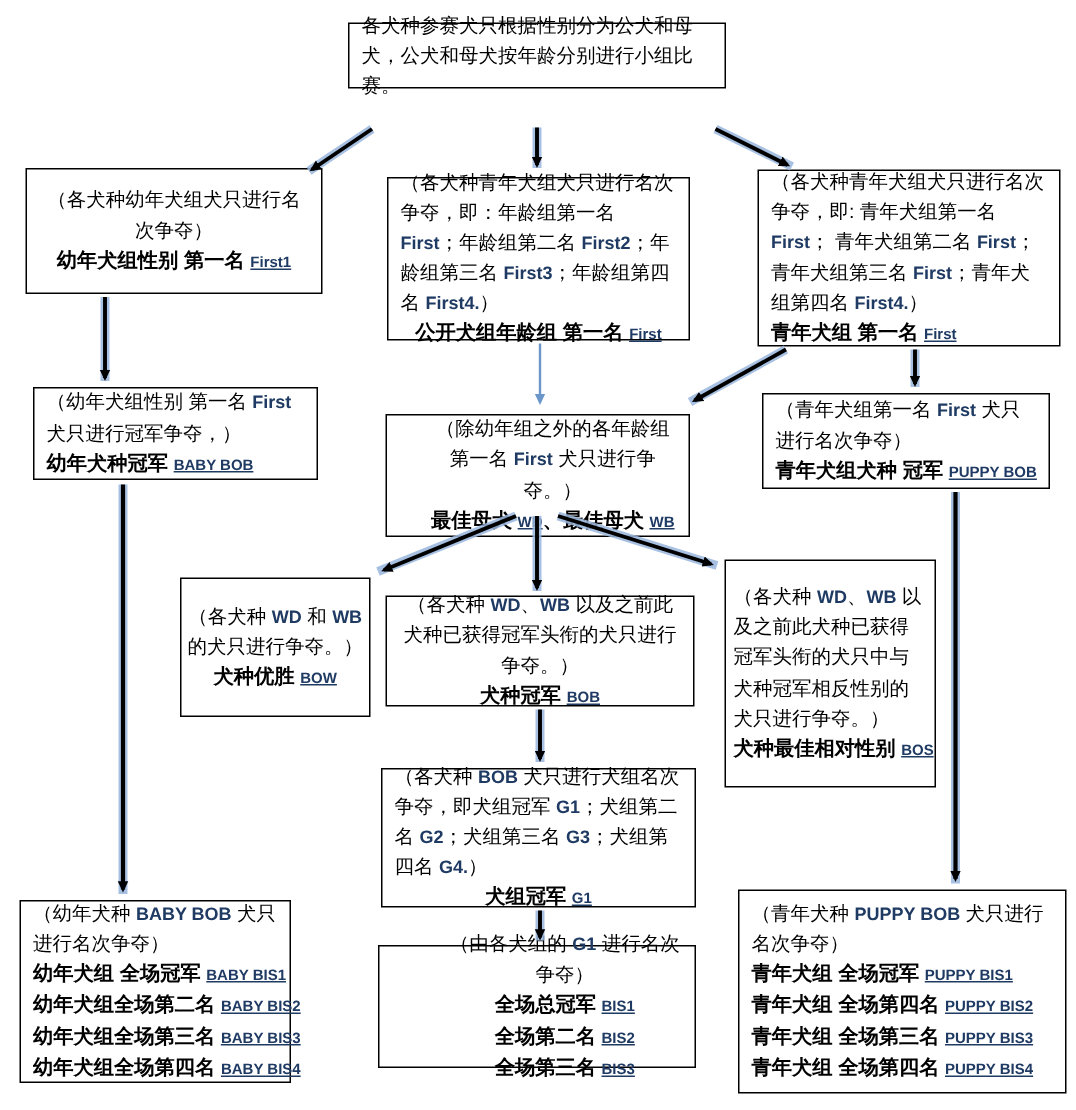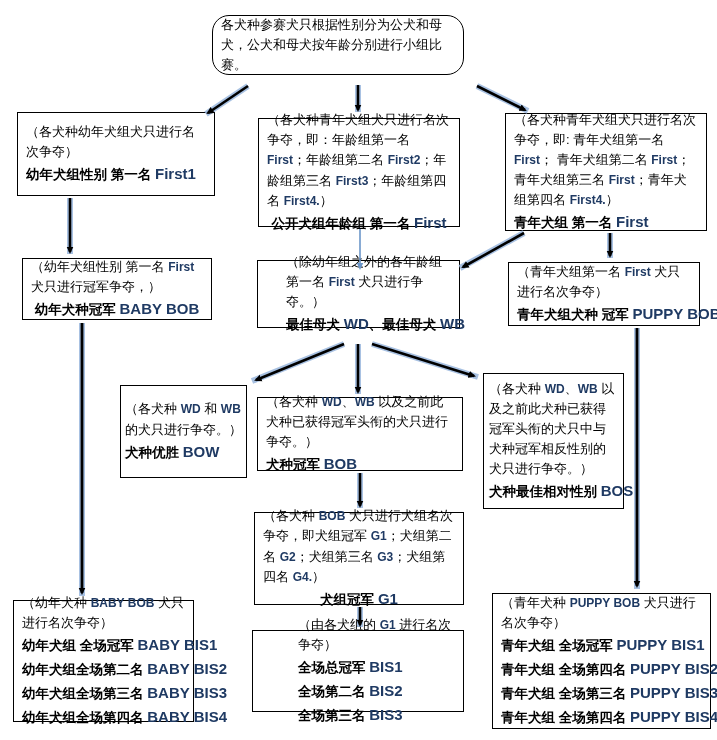--- a/index.html
+++ b/index.html
@@ -11,34 +11,34 @@
   .box{
     position:absolute;box-sizing:border-box;border:1px solid #000;background:#fff;
     display:flex;flex-direction:column;justify-content:center;
     padding:3px 8px;font-size:13px;
   }
   .line{line-height:1.55;}
   .line .cn{color:#000;}
   .line .en{color:#1f3a63;font-weight:bold;font-size:12px;}
   .line.bold{font-weight:bold;white-space:nowrap;}
   .line.bold .cn{font-size:13.5px;}
-  .line.bold .en{font-size:15px;}
-  .al-c{text-align:left;}
+  .line.bold .en{font-size:10px;text-decoration:underline;}
+  .al-c{text-align:center;}
   .al-l{text-align:left;}
   
-  #b-intro      {left:212px;top:15px;width:252px;height:60px;border-radius:17px;}
+  #b-intro      {left:232px;top:15px;width:252px;height:44px;}
   #b-baby-group {left:17px; top:112px;width:198px;height:84px;}
   #b-open-group {left:258px;top:118px;width:202px;height:109px;}
   #b-puppy-group{left:505px;top:113px;width:202px;height:118px;}
   #b-baby-bob   {left:22px; top:258px;width:190px;height:62px;}
-  #b-winners    {left:257px;top:260px;width:203px;height:68px;padding-left:28px;}
+  #b-winners    {left:257px;top:276px;width:203px;height:82px;padding-left:28px;}
   #b-puppy-bob  {left:508px;top:262px;width:192px;height:64px;}
   #b-bow        {left:120px;top:385px;width:127px;height:93px;padding:3px 4px;}
   #b-bob        {left:257px;top:397px;width:206px;height:74px;}
-  #b-bos        {left:483px;top:373px;width:141px;height:136px;padding:3px 5px;}
+  #b-bos        {left:483px;top:373px;width:141px;height:152px;padding:3px 5px;}
   #b-g1         {left:254px;top:512px;width:210px;height:93px;}
   #b-baby-bis   {left:13px; top:600px;width:181px;height:122px;}
   #b-bis        {left:252px;top:630px;width:212px;height:82px;padding-left:45px;}
   #b-puppy-bis  {left:492px;top:593px;width:219px;height:136px;}
   #arrows{position:absolute;left:0;top:0;pointer-events:none;}
 </style>
 </head>
 <body>
 
 <div id="canvas">
@@ -53,21 +53,21 @@
   <div class="box al-l" id="b-open-group">
       <div class="line"><span class="cn">（各犬种青年犬组犬只进行名次争夺，即：年龄组第一名 </span><span class="en">First</span><span class="cn">；年龄组第二名 </span><span class="en">First2</span><span class="cn">；年龄组第三名 </span><span class="en">First3</span><span class="cn">；年龄组第四名 </span><span class="en">First4.</span><span class="cn">）</span></div>
       <div class="line bold" style="text-align: center;"><span class="cn">公开犬组年龄组 第一名 </span><span class="en">First</span></div>
     </div>
   <div class="box al-l" id="b-puppy-group">
       <div class="line"><span class="cn">（各犬种青年犬组犬只进行名次争夺，即: 青年犬组第一名 </span><span class="en">First</span><span class="cn">； 青年犬组第二名 </span><span class="en">First</span><span class="cn">；青年犬组第三名 </span><span class="en">First</span><span class="cn">；青年犬组第四名 </span><span class="en">First4.</span><span class="cn">）</span></div>
       <div class="line bold" style="text-align: left;"><span class="cn">青年犬组 第一名 </span><span class="en">First</span></div>
     </div>
   <div class="box al-l" id="b-baby-bob">
       <div class="line"><span class="cn">（幼年犬组性别 第一名 </span><span class="en">First</span><span class="cn"> 犬只进行冠军争夺，）</span></div>
-      <div class="line bold" style="text-align: center;"><span class="cn">幼年犬种冠军 </span><span class="en">BABY BOB</span></div>
+      <div class="line bold" style=""><span class="cn">幼年犬种冠军 </span><span class="en">BABY BOB</span></div>
     </div>
   <div class="box al-c" id="b-winners">
       <div class="line"><span class="cn">（除幼年组之外的各年龄组第一名 </span><span class="en">First</span><span class="cn"> 犬只进行争夺。）</span></div>
       <div class="line bold"><span class="cn">最佳母犬 </span><span class="en">WD</span><span class="cn">、最佳母犬 </span><span class="en">WB</span></div>
     </div>
   <div class="box al-l" id="b-puppy-bob">
       <div class="line"><span class="cn">（青年犬组第一名 </span><span class="en">First</span><span class="cn"> 犬只进行名次争夺）</span></div>
       <div class="line bold"><span class="cn">青年犬组犬种 冠军 </span><span class="en">PUPPY BOB</span></div>
     </div>
   <div class="box al-c" id="b-bow">

